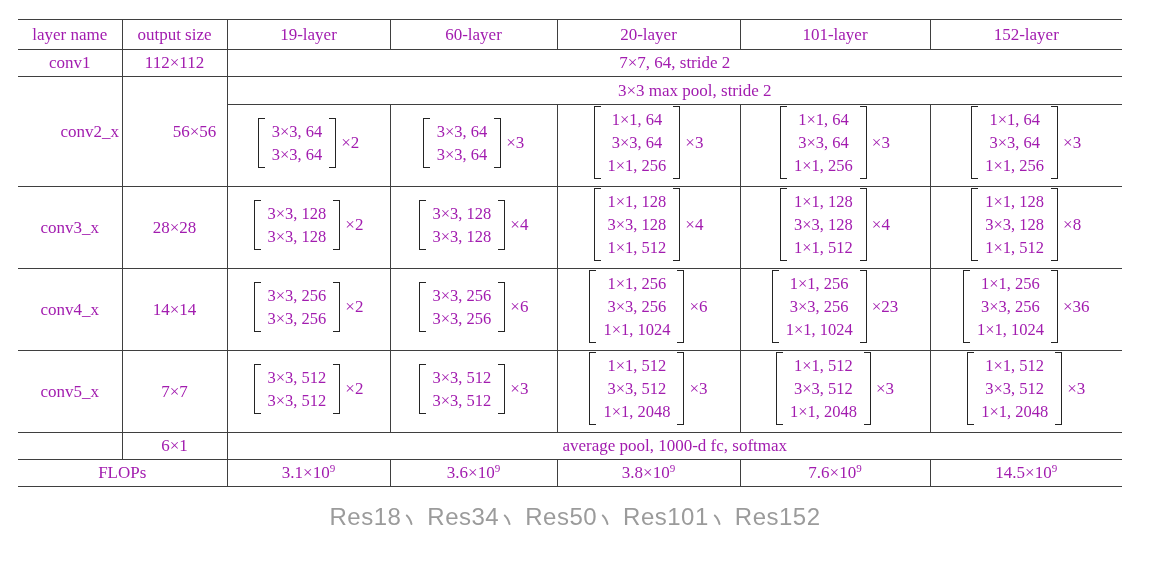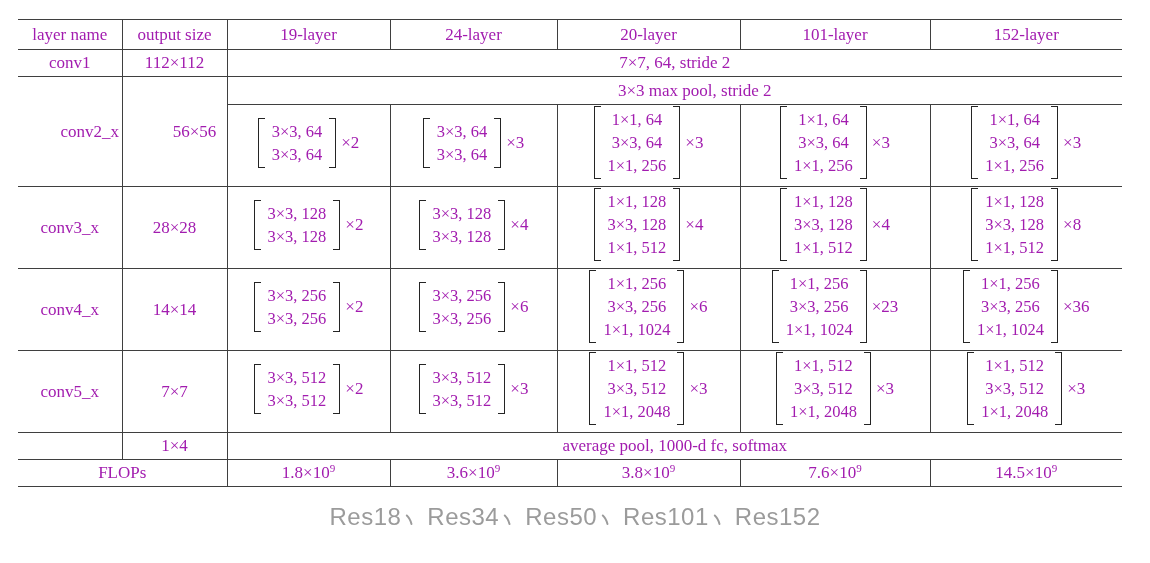--- a/index.html
+++ b/index.html
@@ -52,21 +52,21 @@
       <col style="width:167px">
         <col style="width:183px">
         <col style="width:190px">
       <col style="width:192px">
     </colgroup>
     <tbody id="tb">
       <tr class="rh">
         <td>layer name</td>
         <td>output size</td>
         <td>19-layer</td>
-        <td>24-layer</td>
+        <td>60-layer</td>
         <td>20-layer</td>
         <td>101-layer</td>
         <td>152-layer</td>
       </tr>
       <tr class="r1">
         <td>conv1</td>
         <td>112×112</td>
         <td colspan="5">7×7, 64, stride 2</td>
       </tr>
       <tr class="rmp">
@@ -276,26 +276,26 @@
                 <span class="mline">1×1, 512</span>
                 <span class="mline">3×3, 512</span>
                 <span class="mline">1×1, 2048</span>
               </span>
               <span class="br brr"></span>
               <span class="rep">×3</span>
             </span></td>
         </tr>
         <tr class="ravg" id="avgpool-row">
         <td></td>
-        <td>1×4</td>
+        <td>6×1</td>
         <td colspan="5">average pool, 1000-d fc, softmax</td>
       </tr>
       <tr class="rfl" id="flops-row">
         <td colspan="2">FLOPs</td>
-      <td><span>1.8×10</span><sup class="sup">9</sup></td>
+      <td><span>3.1×10</span><sup class="sup">9</sup></td>
           <td><span>3.6×10</span><sup class="sup">9</sup></td>
           <td><span>3.8×10</span><sup class="sup">9</sup></td>
           <td><span>7.6×10</span><sup class="sup">9</sup></td>
           <td><span>14.5×10</span><sup class="sup">9</sup></td>
         </tr>
     </tbody>
   </table>
 
   <div class="caption" id="caption"><span class="model">Res18</span><svg width="9" height="12" viewBox="0 0 10 13" class="sepi">
         <path d="M2 1.5 Q5.5 4.5 7.2 11" stroke="#9b9b9b" stroke-width="2.2" fill="none" stroke-linecap="round"></path>

